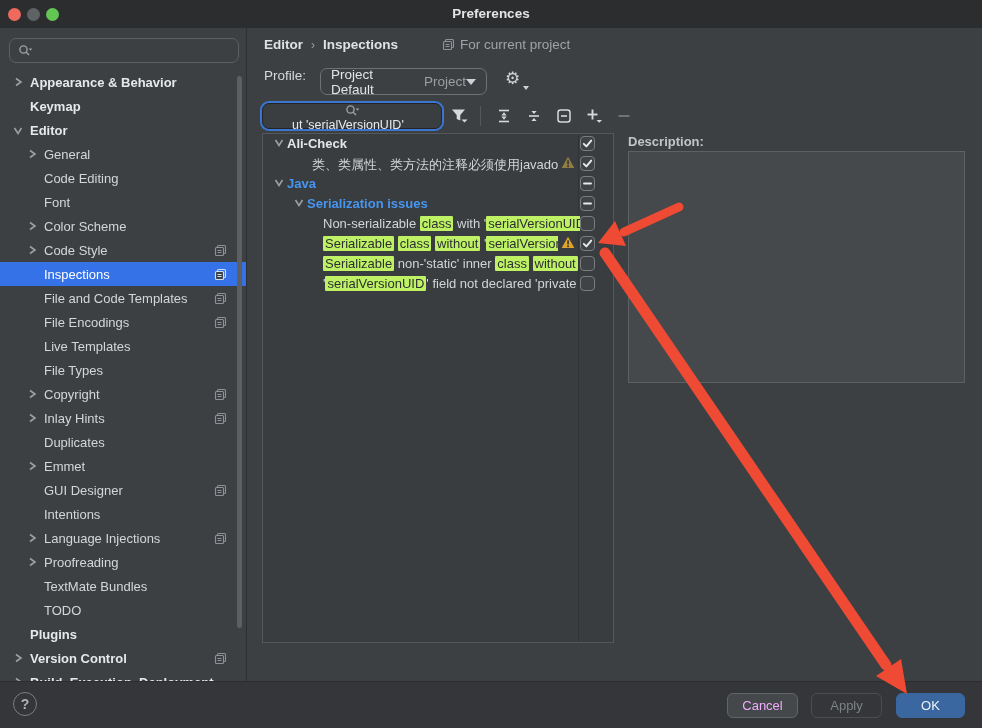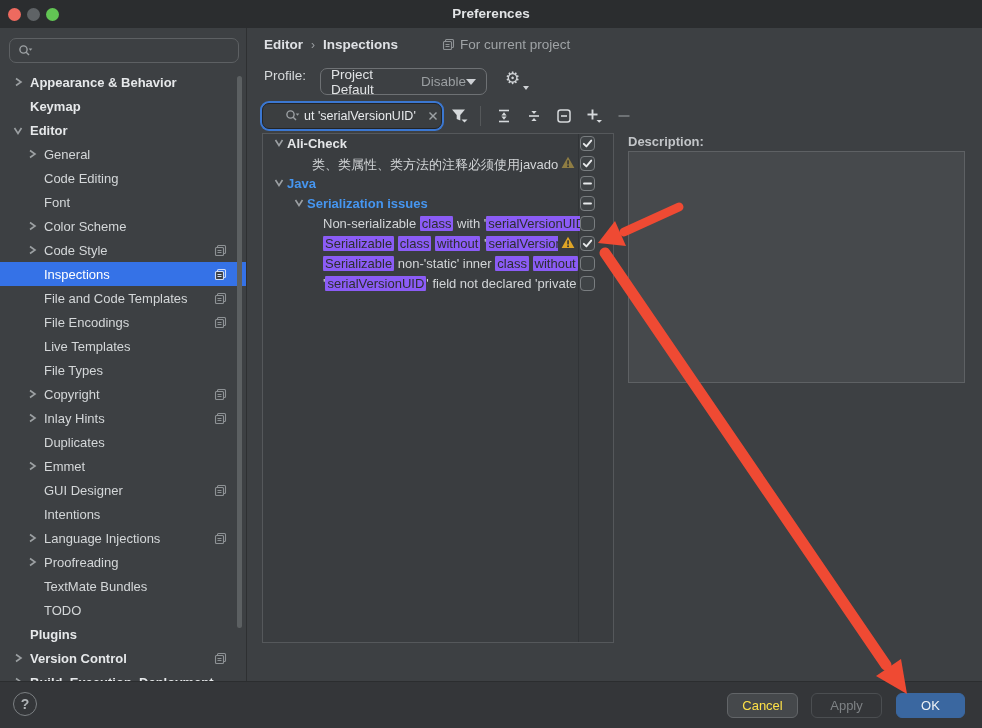--- a/index.html
+++ b/index.html
@@ -43,50 +43,50 @@
   .profile-label { color:#d6d9db; font-size:13.5px; }
   .combo { width:167px; height:27px; border:1px solid #6e7174; border-radius:7px; margin-left:14px; display:flex; align-items:center; padding:0 10px; cursor:default; }
   .combo .v { color:#e2e4e6; font-size:13.5px; }
   .combo .vs { color:#9b9fa2; font-size:13.5px; margin-left:7px; }
   .combo .dd { margin-left:auto; width:0; height:0; border-left:5px solid transparent; border-right:5px solid transparent; border-top:6px solid #cdd0d4; }
   .gearbtn { margin-left:18px; position:relative; width:24px; height:22px; cursor:default; }
   .gear-glyph { font-family:"DejaVu Sans",sans-serif; font-size:17px; color:#cfd2d5; line-height:20px; }
   .gear-dd { position:absolute; right:0px; bottom:0px; width:0; height:0; border-left:3.5px solid transparent; border-right:3.5px solid transparent; border-top:4.5px solid #cfd2d5; }
 
   .insp-toolbar { position:absolute; left:14px; top:75px; display:flex; align-items:center; }
-  .searchf { width:180px; height:26px; background:#3b3e40; border:1px solid #222426; border-radius:7px; box-shadow:0 0 0 2px #3b77d1; display:flex; align-items:center; padding:0 22px; }
+  .searchf { width:180px; height:26px; background:#3b3e40; border:1px solid #222426; border-radius:7px; box-shadow:0 0 0 2px #3b77d1; display:flex; align-items:center; padding:0 22px;flex-direction:column; }
   .searchf input { flex:1; background:transparent; border:none; outline:none; color:#e8eaec; font-size:12.5px; margin:0 4px; width:120px; font-family:inherit; }
   .tbtn { width:26px; height:26px; display:flex; align-items:center; justify-content:center; border-radius:4px; margin-left:4px; cursor:default; }
   .tb-sep { width:1px; height:20px; background:#55585a; margin:0 6px 0 8px; }
 
   
   .tree-panel { position:absolute; left:14px; top:105px; width:352px; height:510px; background:#3a3d40; border:1px solid #55585b; padding-top:2px; overflow:hidden; }
   .tree-clipline { position:absolute; left:315px; top:0; width:1px; height:100%; background:rgba(0,0,0,0.14); }
   .tree-row { display:flex; align-items:flex-start; height:20px; font-size:13px; color:#d2d5d7; padding-right:18px; position:relative; }
   .tree-row .chev-slot { width:16px; flex:none; display:flex; align-items:center; justify-content:center; }
   .tree-row .tlabel { white-space:nowrap; overflow:hidden; flex:1; }
   .tree-row .tlabel.bold { font-weight:bold; }
   .tree-row .tlabel.white { color:#e4e6e8; }
   .tree-row .tlabel.blue { color:#4696f0; }
-  .hl { background:#8b5cf6; color:#2c2e30; border-radius:3px; padding:1px 2px; }
+  .hl { background:#bef264; color:#2c2e30; border-radius:3px; padding:1px 2px; }
   .warn-slot { flex:none; margin:0 5px 0 3px; display:flex; }
   .cb { flex:none; width:15px; height:15px; border:1.5px solid #797d80; border-radius:4px; background:#3f4346; display:flex; align-items:center; justify-content:center; cursor:default; }
 
   .disable-row { position:absolute; left:20px; top:618px; display:flex; align-items:center; }
   .disable-row .cb2 { width:14px; height:14px; border:1.5px solid #74787b; border-radius:3.5px; background:transparent; cursor:default; }
   .disable-row .dl { margin-left:9px; color:#ced1d3; font-size:13.5px; }
 
   .desc-label { position:absolute; left:380px; top:106px; color:#c2c5c8; font-size:13px; font-weight:bold; }
   .desc-panel { position:absolute; left:380px; top:123px; width:337px; height:232px; background:#46494c; border:1px solid #5e6164; }
 
   
   .footer { position:absolute; left:0; top:681px; width:982px; height:47px; background:#343639; border-top:1px solid #2b2d2f; }
   .helpbtn { position:absolute; left:13px; top:10px; width:24px; height:24px; border:1.5px solid #7b7f82; border-radius:50%; color:#b0b4b7; font-size:14px; font-weight:bold; display:flex; align-items:center; justify-content:center; cursor:default; }
   .btn { position:absolute; top:11px; height:25px; border-radius:6px; font-size:13px; display:flex; align-items:center; justify-content:center; cursor:default; font-family:inherit; }
-  .btn.cancel { left:727px; width:71px; background:#45484b; border:1px solid #626568; color:#fde047; }
+  .btn.cancel { left:727px; width:71px; background:#45484b; border:1px solid #626568; color:#f0abfc; }
   .btn.apply { left:811px; width:71px; background:transparent; border:1px solid #4b4e51; color:#7e8285; }
   .btn.ok { left:896px; width:69px; background:#3a67a0; border:1px solid #3a67a0; color:#eef2f5; }
 
   .arrows { position:absolute; left:0; top:0; width:982px; height:728px; pointer-events:none; z-index:50; }
 
   svg.ic { display:block; }
 </style>
 </head>
 <body>
 
@@ -354,21 +354,21 @@
             </svg>
           </span>
         <span class="txt">For current project</span>
       </span>
     </div>
 
     <div class="profile-row">
       <span class="profile-label">Profile:</span>
       <div class="combo">
         <span class="v">Project Default</span>
-        <span class="vs">Disable</span>
+        <span class="vs">Project</span>
         <span class="dd"></span>
       </div>
       <div class="gearbtn">
         <span class="gear-glyph">⚙</span>
         <span class="gear-dd"></span>
       </div>
     </div>
 
     <div class="insp-toolbar">
       <div class="searchf" style="box-shadow: rgb(59, 119, 209) 0px 0px 0px 2px;">

